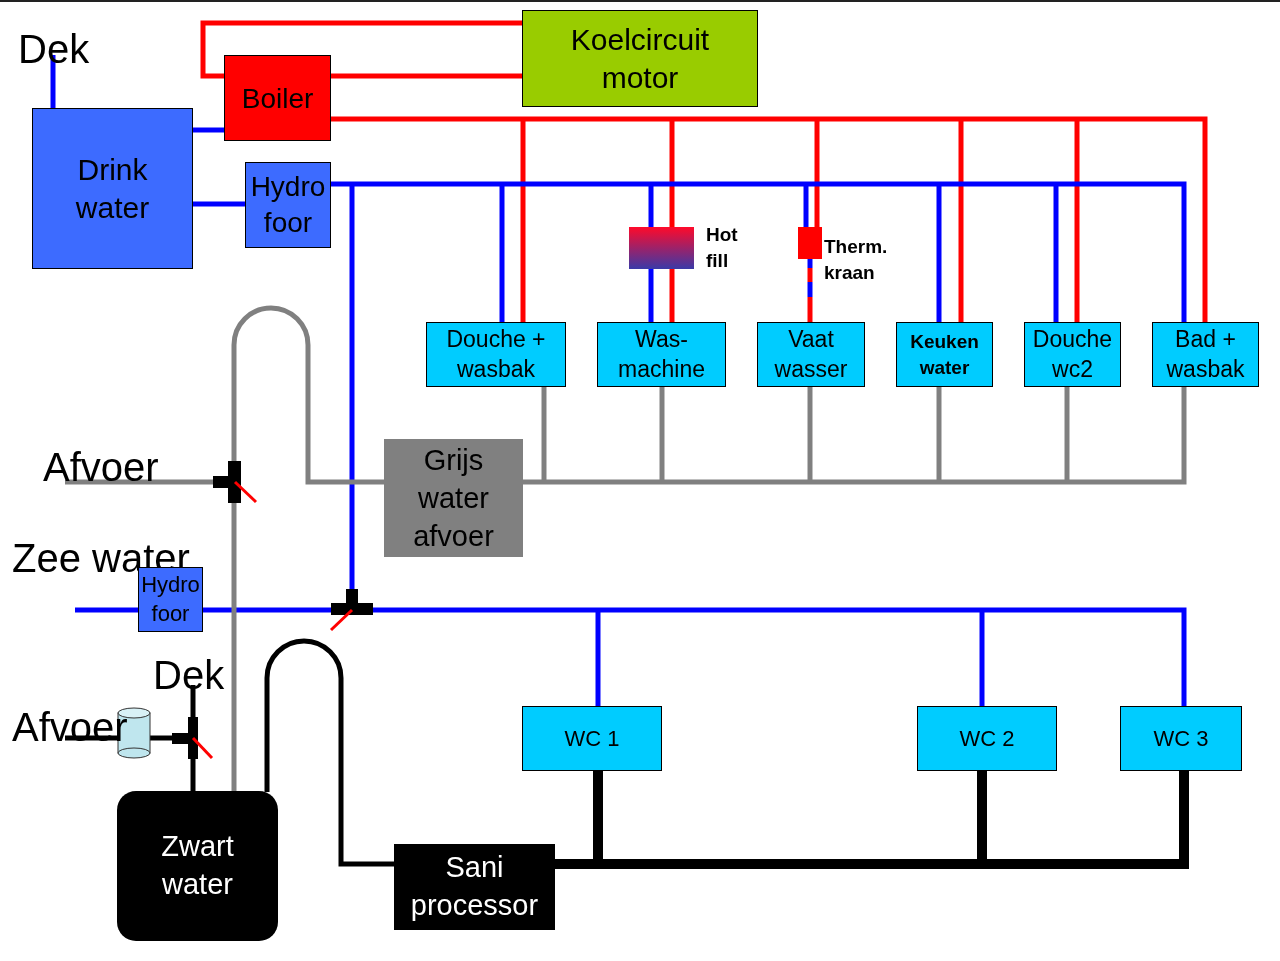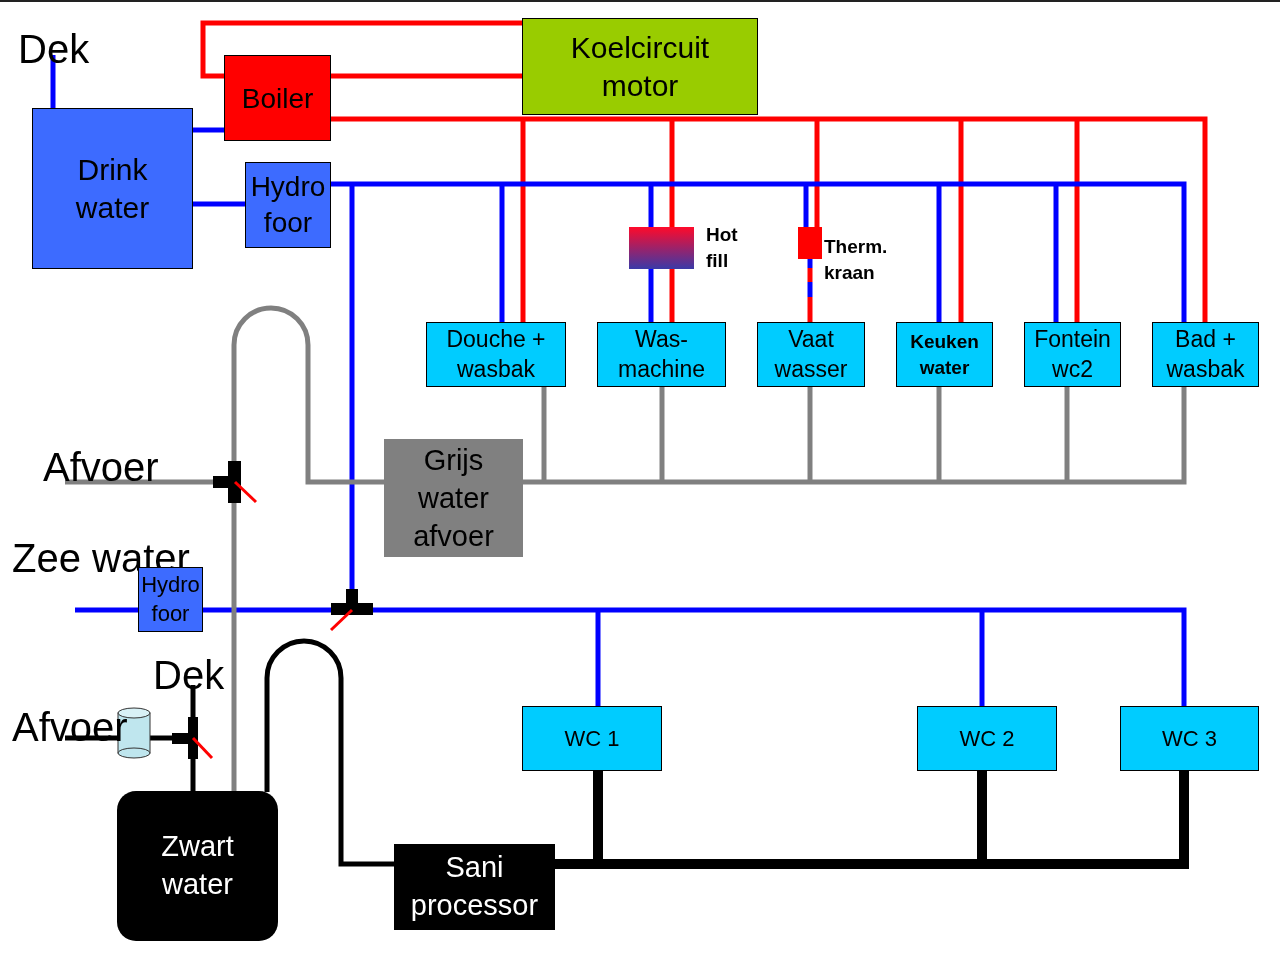--- a/index.html
+++ b/index.html
@@ -114,21 +114,21 @@
 
 <div class="label" style="left:18px;top:27px;">Dek</div>
 <div class="label" style="left:43px;top:445px;">Afvoer</div>
 <div class="label" style="left:12px;top:536px;">Zee water</div>
 <div class="label" style="left:153px;top:653px;">Dek</div>
 <div class="label" style="left:12px;top:705px;">Afvoer</div>
 
 <div class="box blue-tank" style="left:32px;top:108px;width:161px;height:161px;">Drink
 water</div>
 <div class="box boiler" style="left:224px;top:55px;width:107px;height:86px;">Boiler</div>
-<div class="box koel" style="left:522px;top:18px;width:236px;height:97px;">Koelcircuit
+<div class="box koel" style="left:522px;top:10px;width:236px;height:97px;">Koelcircuit
 motor</div>
 <div class="box hydro" style="left:245px;top:162px;width:86px;height:86px;">Hydro
 foor</div>
 <div class="box hydro-small" style="left:138px;top:567px;width:65px;height:65px;">Hydro
 foor</div>
 <div class="box grey" style="left:384px;top:439px;width:139px;height:118px;">Grijs
 water
 afvoer</div>
 <div class="box black" style="left:117px;top:791px;width:161px;height:150px;border-radius:19px;">Zwart
 water</div>
@@ -143,20 +143,20 @@
 kraan</div>
 
 <div class="box cons" style="left:426px;top:322px;width:140px;height:65px;">Douche +
 wasbak</div>
 <div class="box cons" style="left:597px;top:322px;width:129px;height:65px;">Was-
 machine</div>
 <div class="box cons" style="left:757px;top:322px;width:108px;height:65px;">Vaat
 wasser</div>
 <div class="box cons-small" style="left:896px;top:322px;width:97px;height:65px;">Keuken
 water</div>
-<div class="box cons" style="left:1024px;top:322px;width:97px;height:65px;">Fontein
+<div class="box cons" style="left:1024px;top:322px;width:97px;height:65px;">Douche
 wc2</div>
 <div class="box cons" style="left:1152px;top:322px;width:107px;height:65px;">Bad +
 wasbak</div>
 
 <div class="box wc" style="left:522px;top:706px;width:140px;height:65px;">WC 1</div>
 <div class="box wc" style="left:917px;top:706px;width:140px;height:65px;text-align:right;">WC 2</div>
-<div class="box wc" style="left:1120px;top:706px;width:139px;height:65px;">WC 3</div>
+<div class="box wc" style="left:1120px;top:706px;width:122px;height:65px;">WC 3</div>
 
 </body></html>

